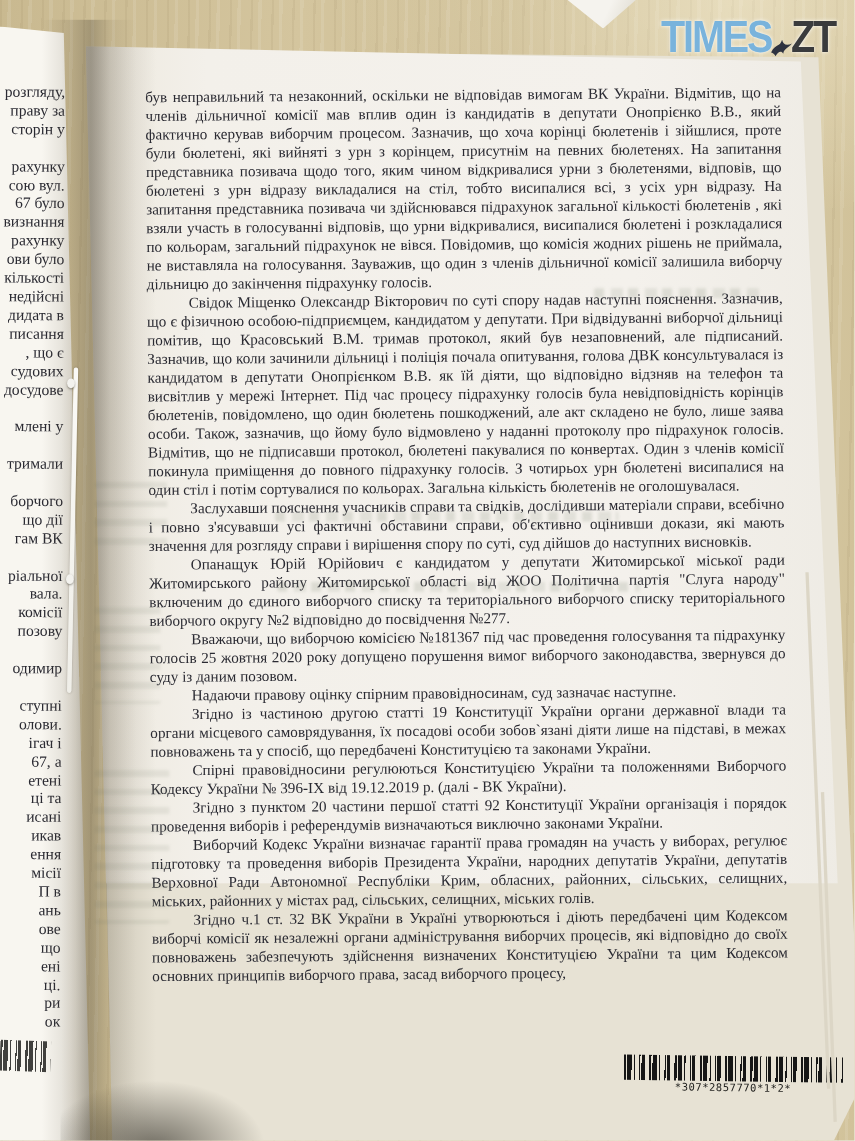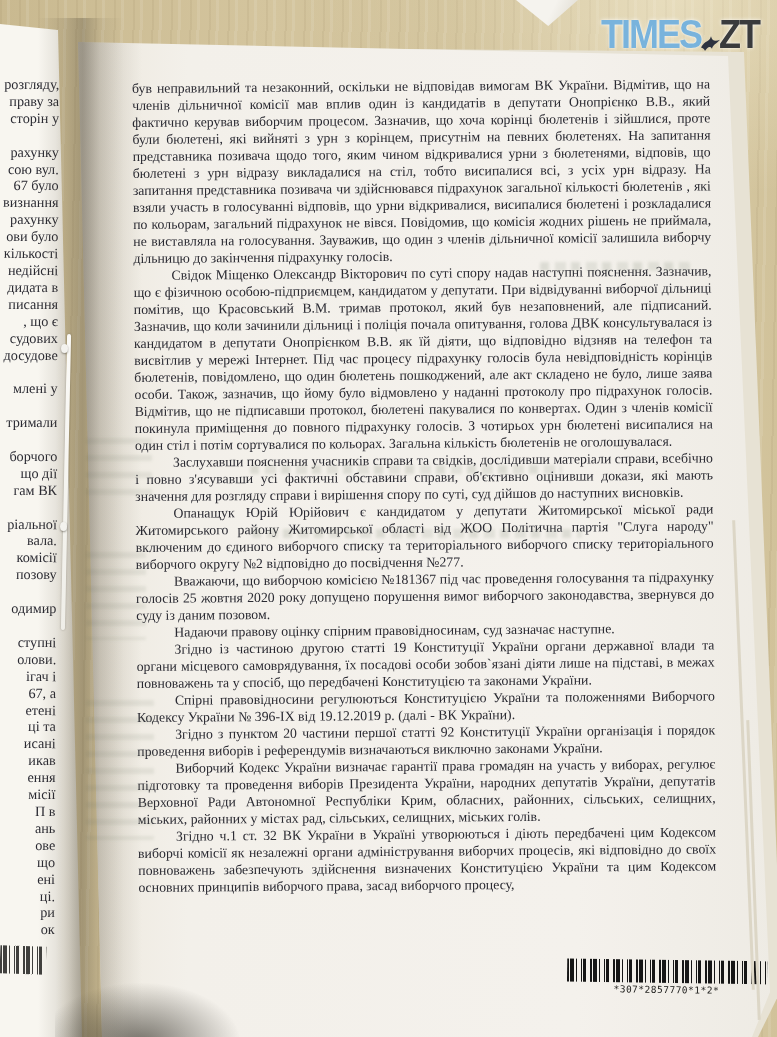--- a/index.html
+++ b/index.html
@@ -17,21 +17,21 @@
   .left-page{position:absolute;left:0;top:0;width:82px;height:1037px;
     clip-path:polygon(0 24px,58px 30px,82px 1037px,0 1037px);
     background:linear-gradient(90deg,#f8f6f0 0 68%,#ece8de 84%,#d2cdbf 100%);}
   .left-fragments{position:absolute;left:0;top:76px;width:57px;text-align:right;
     font-size:14.2px;line-height:16.9px;color:#2a2a32;transform:rotate(.3deg);}
   .left-fragments div{white-space:nowrap;}
   .left-barcode{position:absolute;left:0;top:946px;width:46px;height:28px;transform:rotate(2deg);
     background:repeating-linear-gradient(90deg,#20201e 0 2px,transparent 2px 3px,#20201e 3px 7px,transparent 7px 9px,#20201e 9px 10px,transparent 10px 14px,#20201e 14px 15px,transparent 15px 16px,#20201e 16px 19px,transparent 19px 23px);
     opacity:.85;}
   
-  .right-page{position:absolute;left:58px;top:0;width:719px;height:1037px;
+  .right-page{position:absolute;left:58px;top:0;width:719px;height:803px;
     clip-path:polygon(20px 42px,670px 56px,712px 992px,694px 1037px,44px 1037px);
     background:linear-gradient(90deg,#e6e1d6 0,#efebe2 60px,#f3f0ea 130px,#f4f1ec 72%,#eeebe4 100%);}
   .page-shade{position:absolute;left:14px;top:30px;width:70px;height:1007px;
     background:linear-gradient(90deg,rgba(96,86,64,.34),rgba(96,86,64,.14) 55%,rgba(96,86,64,0));}
   .body-text{position:absolute;left:74px;top:80px;width:578px;
     font-size:13.8px;line-height:17px;color:#2a2a32;text-align:justify;
     transform:rotate(-.45deg);transform-origin:0 0;}
   .body-text p{margin:0;}
   .body-text p.indent{text-indent:38px;}
   

